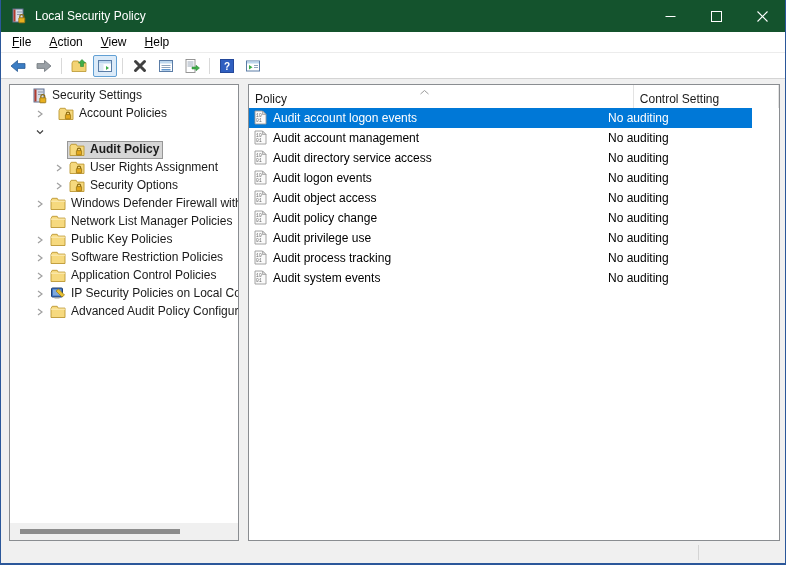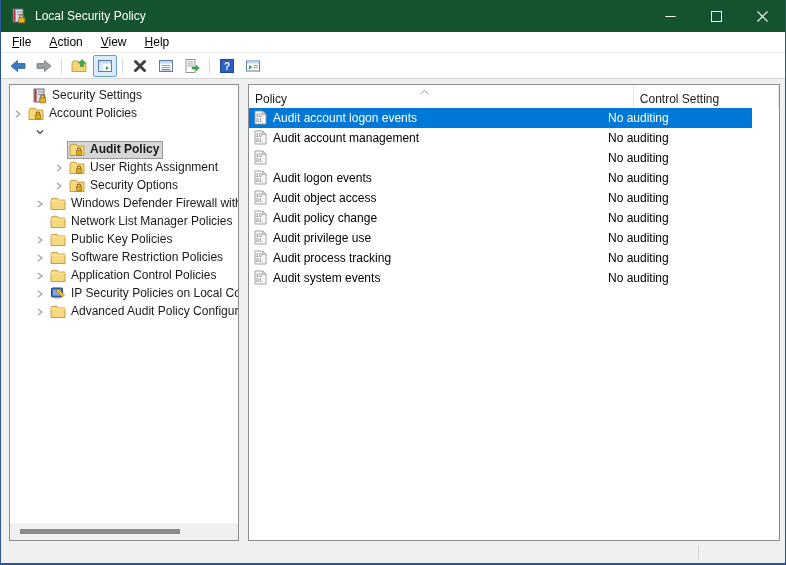--- a/index.html
+++ b/index.html
@@ -171,21 +171,21 @@
                 <rect x="3.5" y="1.5" width="2" height="12" fill="#b03a2e"></rect>
                 <line x1="7" y1="4" x2="12" y2="4" stroke="#8d99ad"></line>
                 <line x1="7" y1="6.5" x2="12" y2="6.5" stroke="#8d99ad"></line>
                 <path d="M9.8 10 v-1.3 a2 2 0 0 1 4 0 V10" fill="none" stroke="#8a6a10" stroke-width="1.2"></path>
                 <rect x="8.8" y="9.8" width="6" height="5" rx="0.6" fill="#e8b01f" stroke="#95700d" stroke-width="0.8"></rect>
               </svg>
             </span>
             <span>Security Settings</span>
           </span>
         </div>
-        <div class="tree-item" style="">
+        <div class="tree-item" style="padding-left: 22px; gap: 8px;">
           <span class="tree-expander">
             <svg width="10" height="10" viewBox="0 0 10 10">
               <path d="M3 2 L7 5 L3 8" fill="none" stroke="#a0a0a0" stroke-width="1.2"></path>
             </svg>
           </span>
           <span class="tree-sel">
             <span class="tree-icon">
               <svg width="16" height="16" viewBox="0 0 16 16">
                 <path d="M1 4.5 l1.2 -2.2 h5 l1 1.8 H15 v9.4 H1 z" fill="#f6d97e" stroke="#bc9732" stroke-width="0.9"></path>
                 <path d="M8.3 8.8 v-1 a1.7 1.7 0 0 1 3.4 0 v1" fill="none" stroke="#8a6a10" stroke-width="1.1"></path>
@@ -406,20 +406,21 @@
         </div>
         <div class="list-row">
           <span class="doc-icon">
             <svg width="13" height="15" viewBox="0 0 13 15">
               <path d="M1 1 h7.5 l3.5 3.5 V14 H1 z" fill="#fafafa" stroke="#9a9a9a" stroke-width="0.9"></path>
               <path d="M8.5 1 l3.5 3.5 h-3.5 z" fill="#dcdcdc" stroke="#9a9a9a" stroke-width="0.7"></path>
               <text x="2" y="7" font-size="4.6" fill="#666" font-family="Liberation Mono, monospace" letter-spacing="0.3">10</text>
               <text x="2" y="12" font-size="4.6" fill="#666" font-family="Liberation Mono, monospace" letter-spacing="0.3">01</text>
             </svg>
           </span>
+          <span class="policy">Audit directory service access</span>
           <span class="setting">No auditing</span>
         </div>
         <div class="list-row">
           <span class="doc-icon">
             <svg width="13" height="15" viewBox="0 0 13 15">
               <path d="M1 1 h7.5 l3.5 3.5 V14 H1 z" fill="#fafafa" stroke="#9a9a9a" stroke-width="0.9"></path>
               <path d="M8.5 1 l3.5 3.5 h-3.5 z" fill="#dcdcdc" stroke="#9a9a9a" stroke-width="0.7"></path>
               <text x="2" y="7" font-size="4.6" fill="#666" font-family="Liberation Mono, monospace" letter-spacing="0.3">10</text>
               <text x="2" y="12" font-size="4.6" fill="#666" font-family="Liberation Mono, monospace" letter-spacing="0.3">01</text>
             </svg>

